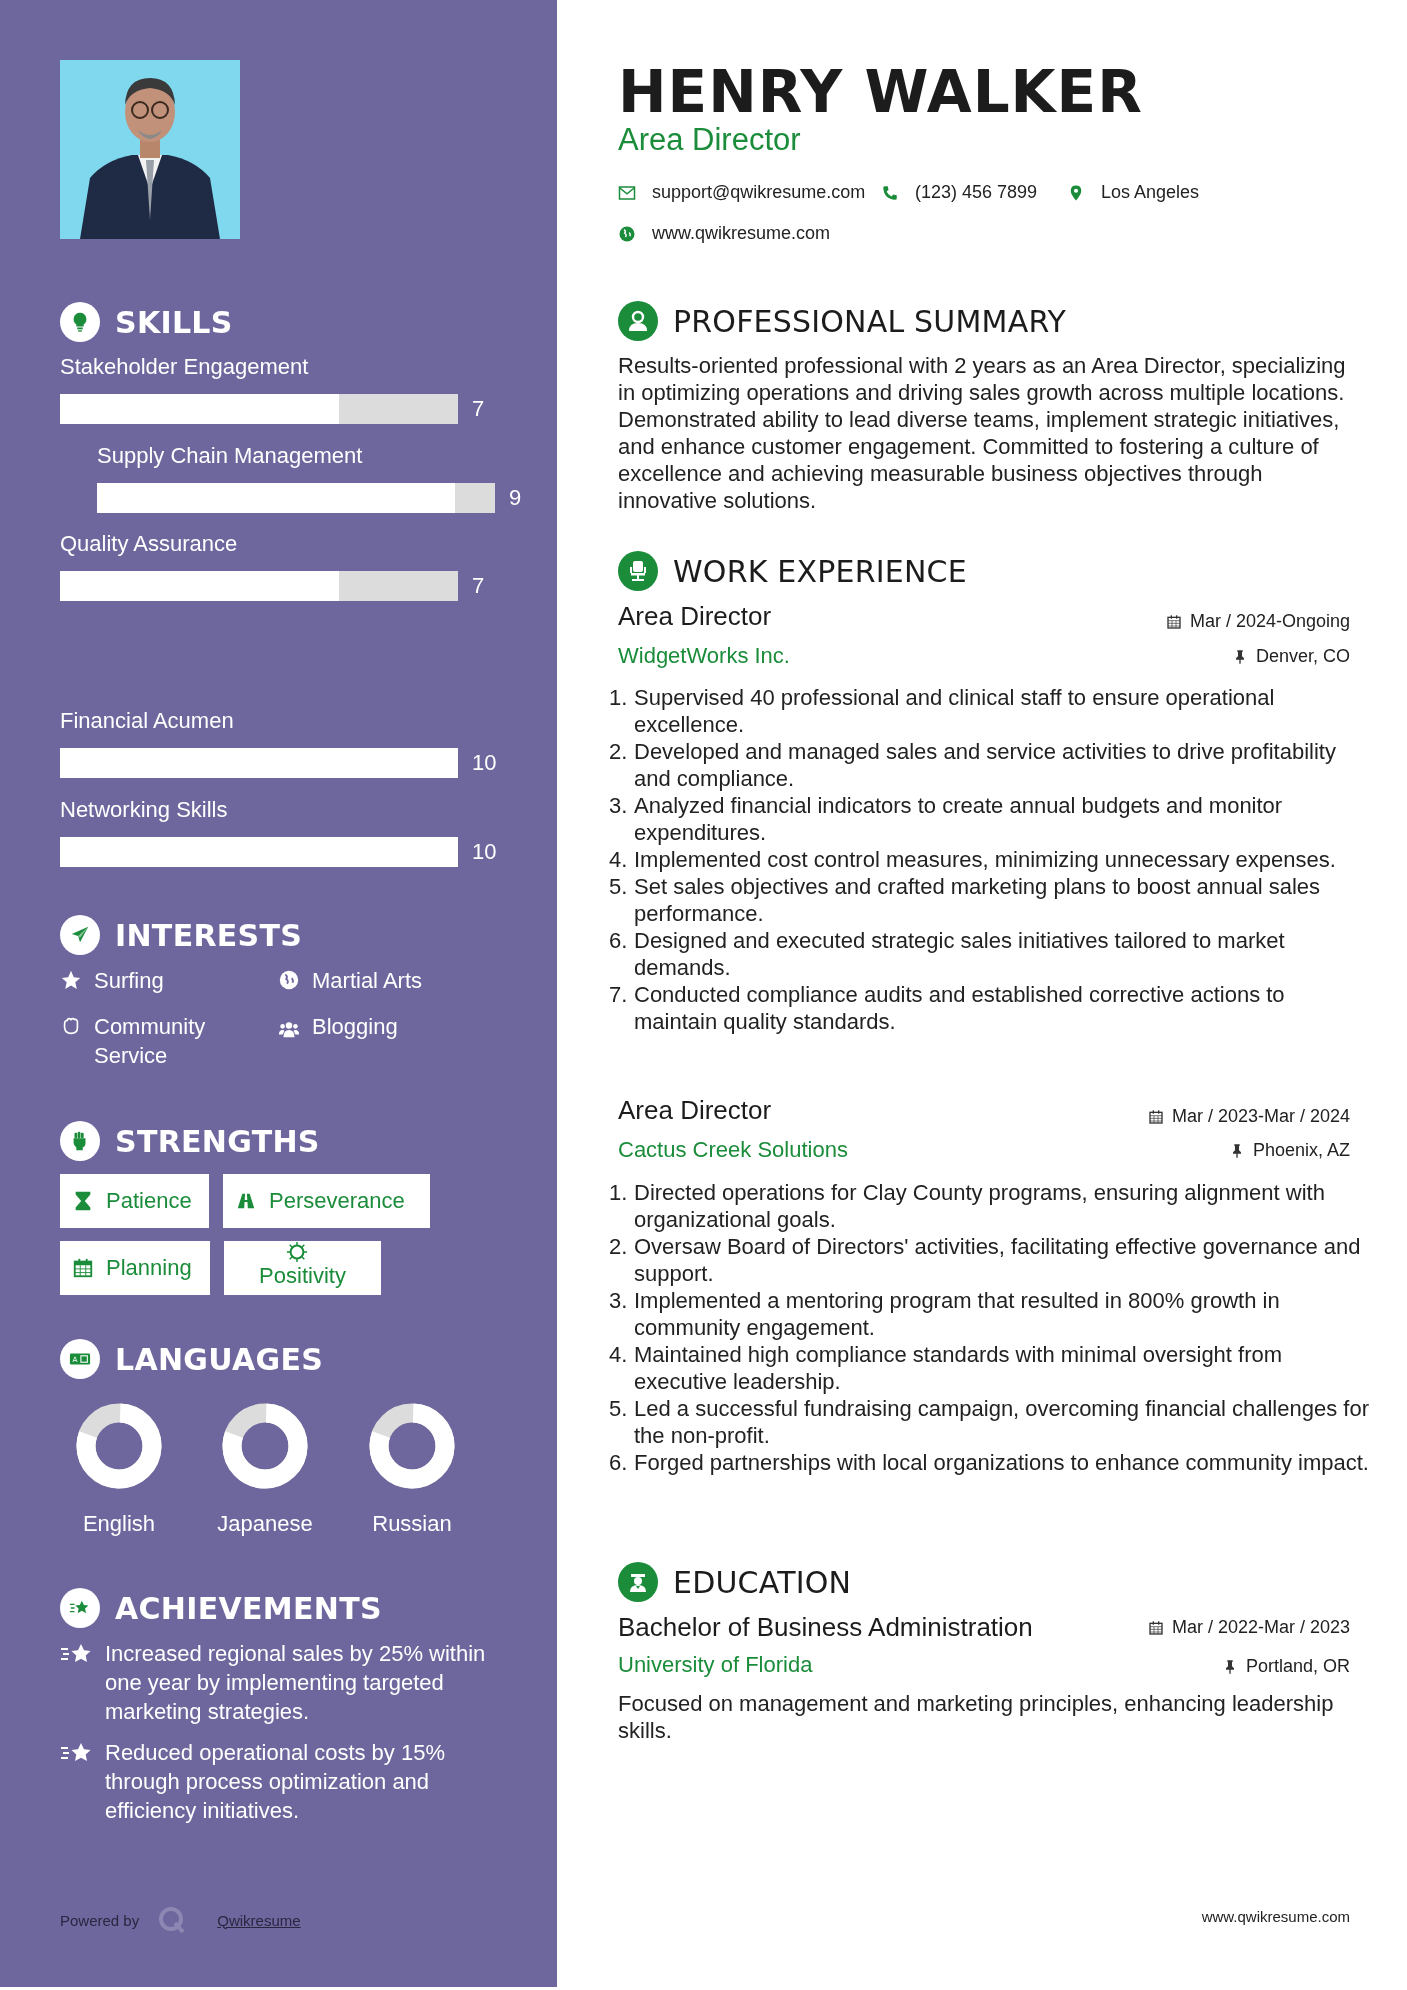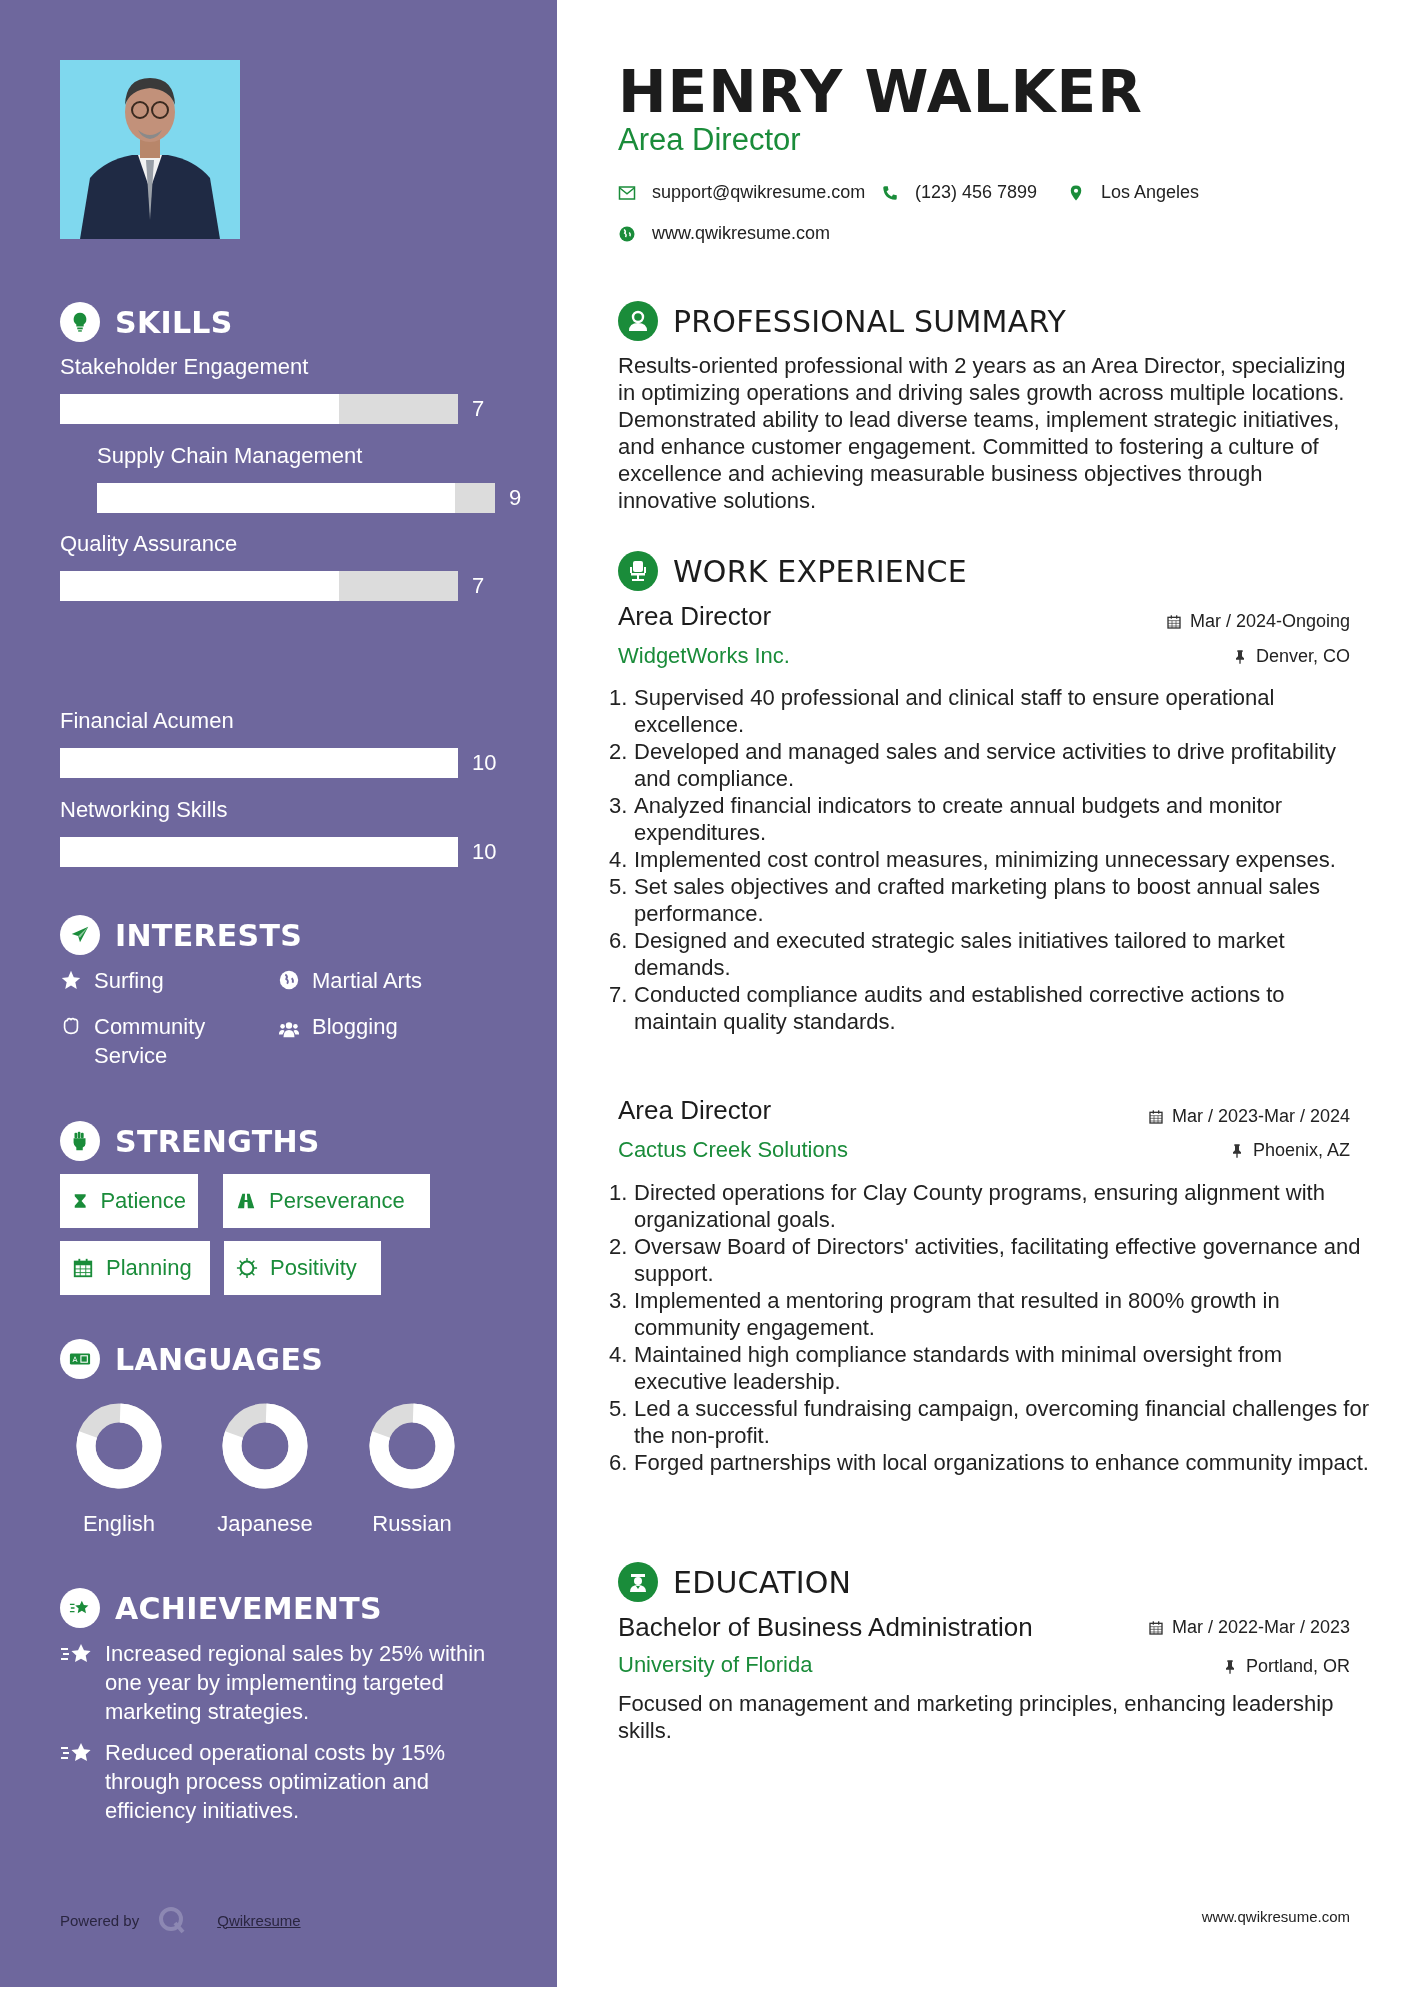--- a/index.html
+++ b/index.html
@@ -188,21 +188,21 @@
       <svg viewBox="0 0 24 24">
           <rect x="6" y="3" width="3" height="6" rx="1.2" fill="#1a8c3a"></rect>
           <rect x="9.5" y="2" width="3" height="7" rx="1.2" fill="#1a8c3a"></rect>
           <rect x="13" y="3" width="3" height="6" rx="1.2" fill="#1a8c3a"></rect>
           <path d="M5 9 L18 9 L18 15 Q18 18 15 19 L15 22 L8 22 L8 19 Q5 17 5 14 Z" fill="#1a8c3a"></path>
         </svg>
     </div>
     <span class="sb-title">STRENGTHS</span>
   </div>
 
-  <div class="chip" style="left:60px; top:1174px; width:138px;">
+  <div class="chip" style="left:60px; top:1174px; width:149px;">
     <svg viewBox="0 0 24 24">
         <path d="M4 2h16v3l-6 7 6 7v3H4v-3l6-7-6-7z" fill="#1a8c3a"></path>
       </svg>
     <span>Patience</span>
   </div>
   <div class="chip" style="left:223px; top:1174px; width:207px;">
     <svg viewBox="0 0 24 24">
         <path d="M3 20 L8 4 L11 4 L10 20 Z M14 20 L13 4 L16 4 L21 20 Z M9 11 L15 11 L15 13 L9 13 Z" fill="#1a8c3a"></path>
       </svg>
     <span>Perseverance</span>
@@ -210,21 +210,21 @@
   <div class="chip" style="left:60px; top:1241px; width:150px;">
     <svg viewBox="0 0 24 24">
         <rect x="3" y="5" width="18" height="16" fill="none" stroke="#1a8c3a" stroke-width="2"></rect>
         <rect x="3" y="5" width="18" height="4" fill="#1a8c3a"></rect>
         <rect x="7" y="2" width="2" height="5" fill="#1a8c3a"></rect>
         <rect x="15" y="2" width="2" height="5" fill="#1a8c3a"></rect>
         <path d="M3 13h18M3 17h18M9 9v12M15 9v12" stroke="#1a8c3a" stroke-width="1"></path>
       </svg>
     <span>Planning</span>
   </div>
-  <div class="chip" style="left:224px; top:1241px; width:157px;">
+  <div class="chip" style="left:224px; top:1241px; width:157px;flex-direction:column;">
     <svg viewBox="0 0 24 24">
         <circle cx="12" cy="12" r="7" fill="none" stroke="#1a8c3a" stroke-width="2.2"></circle>
         <path d="M12 1v4M12 19v4M1 12h4M19 12h4M4 4l3 3M17 17l3 3M4 20l3-3M17 7l3-3" stroke="#1a8c3a" stroke-width="1.6"></path>
       </svg>
     <span>Positivity</span>
   </div>
 
   <div class="sb-head" style="top:1339px;">
     <div class="sb-icon">
       <svg viewBox="0 0 24 24">

